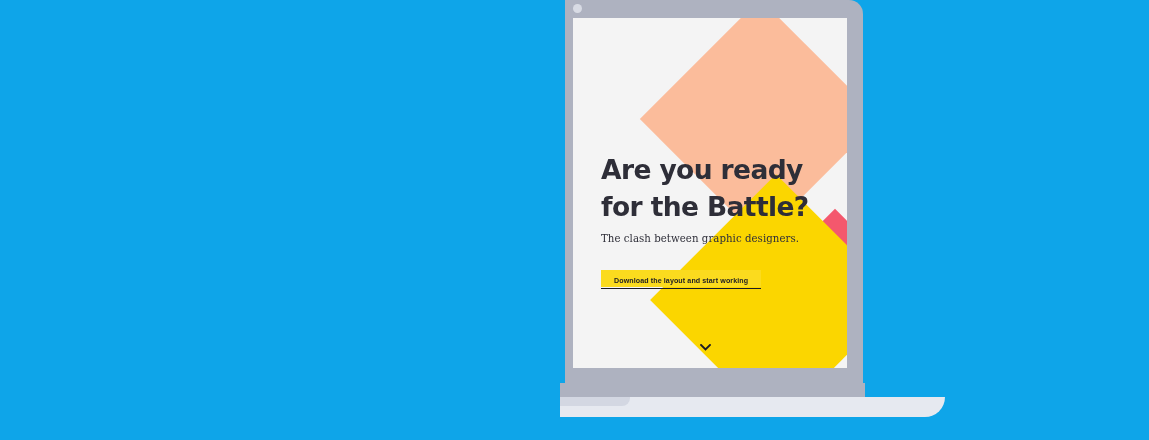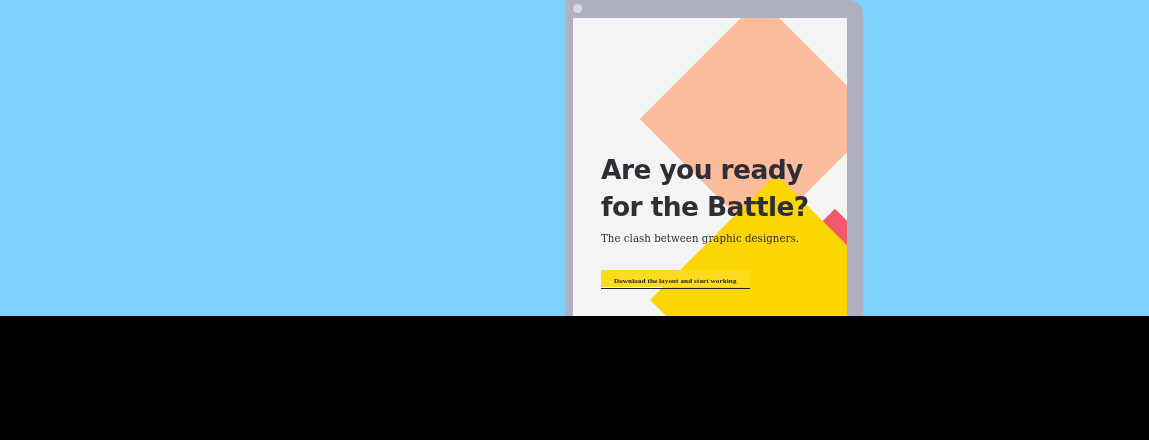--- a/index.html
+++ b/index.html
@@ -13,22 +13,22 @@
     height: 440px;
     overflow: hidden;
     font-family: "Liberation Sans", sans-serif;
     position: relative;
   }
 
   #stage {
     position: absolute;
     left: 0; top: 0;
     width: 1149px;
-    height: 316px;
-    background: #7dd3fc;
+    height: 440px;
+    background: #0ea5e9;
     overflow: hidden;
   }
 
   
   .laptop {
     position: absolute;
     left: 560px;
     top: 0px;
     width: 400px;
     height: 420px;
@@ -169,21 +169,21 @@
     margin-top: 16px;
     position: relative;
     display: inline-block;
   }
   .cta {
     display: inline-block;
     background: #fbdb1e;
     color: #1d1d24;
     border: none;
     padding: 8px 13px 2px 13px;
-    font-family: Liberation Serif, serif;
+    font-family: Liberation Sans, sans-serif;
     font-size: 7.1px;
     font-weight: bold;
     letter-spacing: 0.1px;
     cursor: pointer;
     line-height: 1;
   }
   .cta-underline {
     position: absolute;
     left: 0;
     bottom: -2px;

